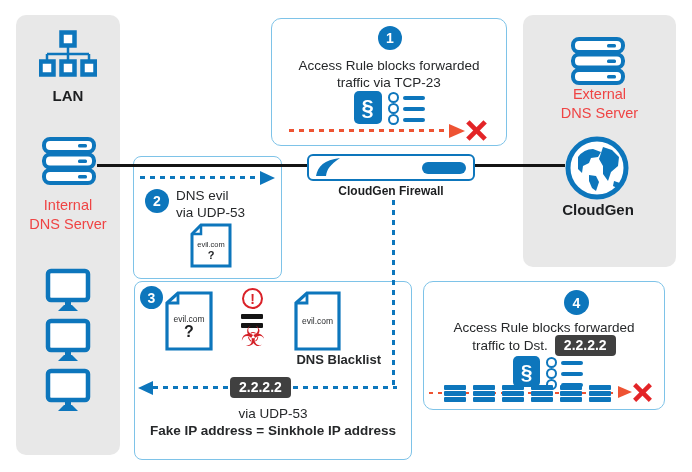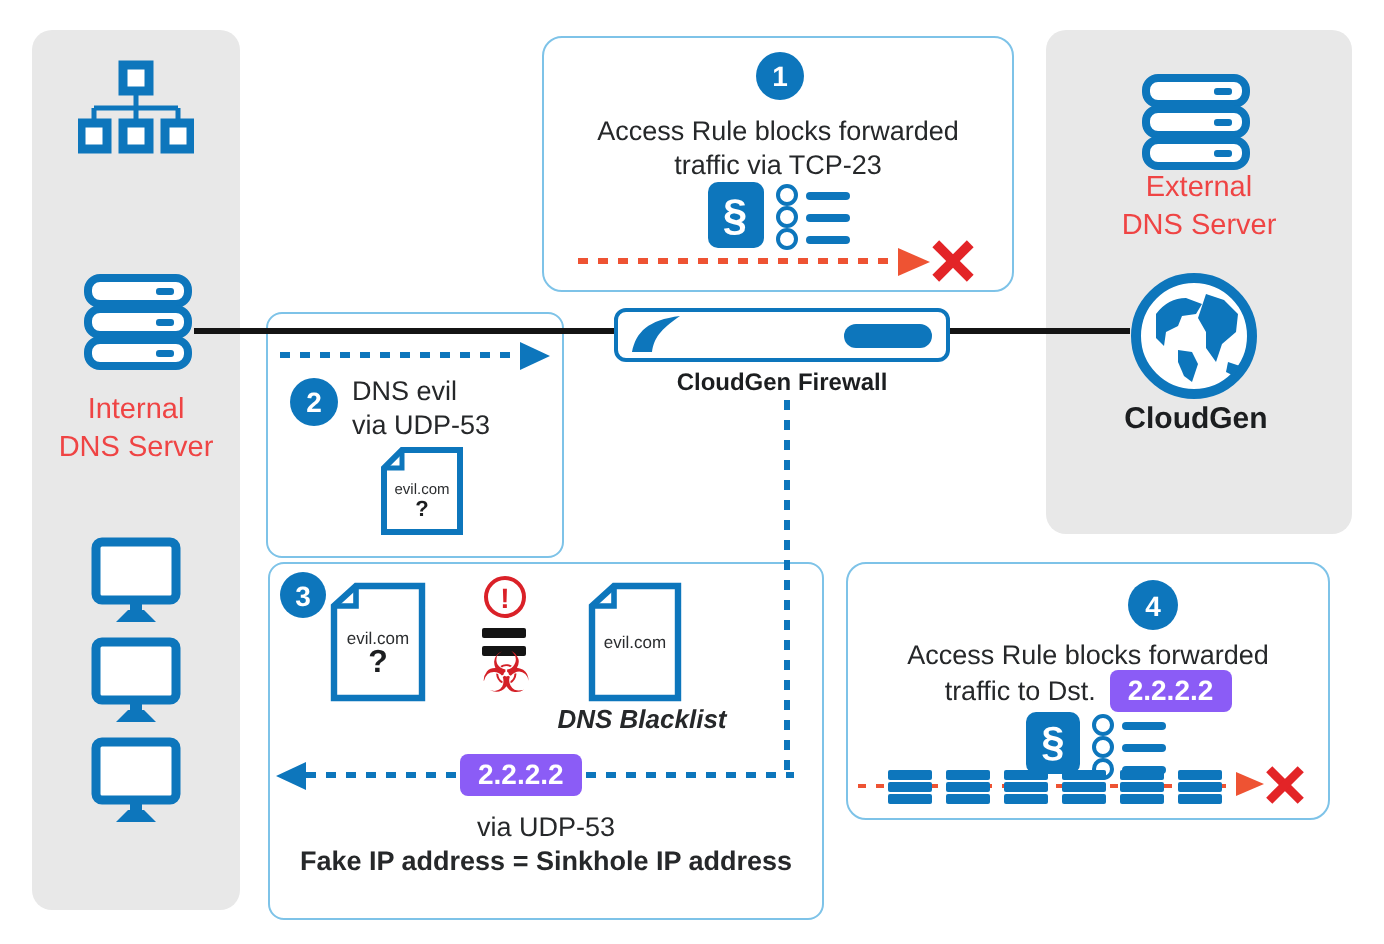--- a/index.html
+++ b/index.html
@@ -11,21 +11,21 @@
   .blackline{background:#141414;height:2.5px;z-index:1;}
   .dash-h-blue{height:3px;background:repeating-linear-gradient(90deg,#0d76bc 0 5px,transparent 5px 10px);z-index:1;}
   .dash-v-blue{width:3px;background:repeating-linear-gradient(180deg,#0d76bc 0 5px,transparent 5px 10px);z-index:1;}
   .dash-h-red{height:3px;background:repeating-linear-gradient(90deg,#ee5333 0 5px,transparent 5px 10px);}
   .dash-h-red-thin{height:2px;background:repeating-linear-gradient(90deg,#ee5333 0 4px,transparent 4px 9px);}
   .arr-r-blue{width:0;height:0;border-top:7px solid transparent;border-bottom:7px solid transparent;border-left:15px solid #0d76bc;z-index:1;}
   .arr-l-blue{width:0;height:0;border-top:7px solid transparent;border-bottom:7px solid transparent;border-right:15px solid #0d76bc;z-index:1;}
   .arr-r-red{width:0;height:0;border-top:7px solid transparent;border-bottom:7px solid transparent;border-left:16px solid #ee5333;}
   .num-badge{width:24px;height:24px;border-radius:50%;background:#0d76bc;color:#fff;font-weight:bold;
              font-size:14px;display:flex;align-items:center;justify-content:center;z-index:3;}
-  .ip-badge{background:#8b5cf6;color:#fff;font-weight:bold;font-size:14px;border-radius:4px;
+  .ip-badge{background:#404040;color:#fff;font-weight:bold;font-size:14px;border-radius:4px;
             padding:2px 9px;line-height:17px;display:inline-block;z-index:3;}
   .ctr{text-align:center;}
   .txt{font-size:13.5px;line-height:17px;}
   .lbl{font-size:14.5px;line-height:19px;text-align:center;color:#ef4444;}
   .lbl-b{font-size:15px;font-weight:bold;text-align:center;color:#1c1e20;}
   .doc{box-sizing:border-box;}
   .doc svg{position:absolute;left:0;top:0;}
   .doc .dom{position:absolute;left:0;width:100%;text-align:center;color:#2b2d2f;}
   .doc .qm{position:absolute;left:0;width:100%;text-align:center;font-weight:bold;color:#1c1e20;}
   .sect{background:#0d76bc;color:#fff;font-weight:bold;border-radius:5px;
@@ -53,20 +53,21 @@
     <rect x="22.5" y="2.5" width="13" height="13" fill="#fff" stroke="#0d76bc" stroke-width="4.5"></rect>
     <line x1="29" y1="16" x2="29" y2="24" stroke="#0d76bc" stroke-width="2.5"></line>
     <line x1="8" y1="24" x2="50" y2="24" stroke="#0d76bc" stroke-width="2.5"></line>
     <line x1="8" y1="24" x2="8" y2="30" stroke="#0d76bc" stroke-width="2.5"></line>
     <line x1="50" y1="24" x2="50" y2="30" stroke="#0d76bc" stroke-width="2.5"></line>
     <line x1="29" y1="24" x2="29" y2="30" stroke="#0d76bc" stroke-width="2.5"></line>
     <rect x="1.5" y="31.5" width="13" height="13" fill="#fff" stroke="#0d76bc" stroke-width="4.5"></rect>
     <rect x="22.5" y="31.5" width="13" height="13" fill="#fff" stroke="#0d76bc" stroke-width="4.5"></rect>
     <rect x="43.5" y="31.5" width="13" height="13" fill="#fff" stroke="#0d76bc" stroke-width="4.5"></rect>
   </svg>
+  <div class="abs lbl-b" style="left:16px;top:87px;width:104px;">LAN</div>
 
   <svg class="abs" style="left:42px;top:137px;z-index:1;" width="54" height="48" viewBox="0 0 54 48">
     <g fill="#fff" stroke="#0d76bc" stroke-width="4">
       <rect x="2" y="2" width="50" height="13" rx="6"></rect>
       <rect x="2" y="17.5" width="50" height="13" rx="6"></rect>
       <rect x="2" y="33" width="50" height="13" rx="6"></rect>
     </g>
     <g fill="#0d76bc">
       <rect x="36" y="7" width="9" height="3.5" rx="1.5"></rect>
       <rect x="36" y="22.5" width="9" height="3.5" rx="1.5"></rect>
@@ -198,21 +199,21 @@
         <div class="b"></div>
     </div>
     <div class="bio abs" style="left:103px;top:40px;width:30px;font-size:28px;line-height:30px;text-align:center;">☣</div>
     <div class="doc abs" style="left:158px;top:9px;width:49px;height:60px;">
       <svg width="49" height="60" viewBox="0 0 49 60">
         <path d="M14 2 H46 V58 H3 V12 Z" fill="#fff" stroke="#0d76bc" stroke-width="3.2"></path>
         <path d="M14 2 V12 H3" fill="none" stroke="#0d76bc" stroke-width="2.8"></path>
       </svg>
       <span class="dom" style="top:25px;font-size:8.5px;">evil.com</span>
     </div>
-    <div class="abs" style="left:126px;top:70px;width:120px;font-weight:bold;font-size:13px;text-align:center;font-style:italic;">DNS Blacklist</div>
+    <div class="abs" style="left:126px;top:70px;width:120px;font-weight:bold;font-size:13px;text-align:right;">DNS Blacklist</div>
     <div class="abs dash-h-blue" style="left:18px;top:104px;width:244px;"></div>
     <div class="abs arr-l-blue" style="left:3px;top:98.5px;"></div>
     <div class="ip-badge abs" style="left:95px;top:95px;">2.2.2.2</div>
     <div class="abs txt ctr" style="left:0;top:123px;width:100%;">
       <div>via UDP-53</div>
       <div style="font-weight:bold;">Fake IP address = Sinkhole IP address</div>
     </div>
   </div>
 
   <div class="abs box" style="left:423px;top:281px;width:242px;height:129px;">

